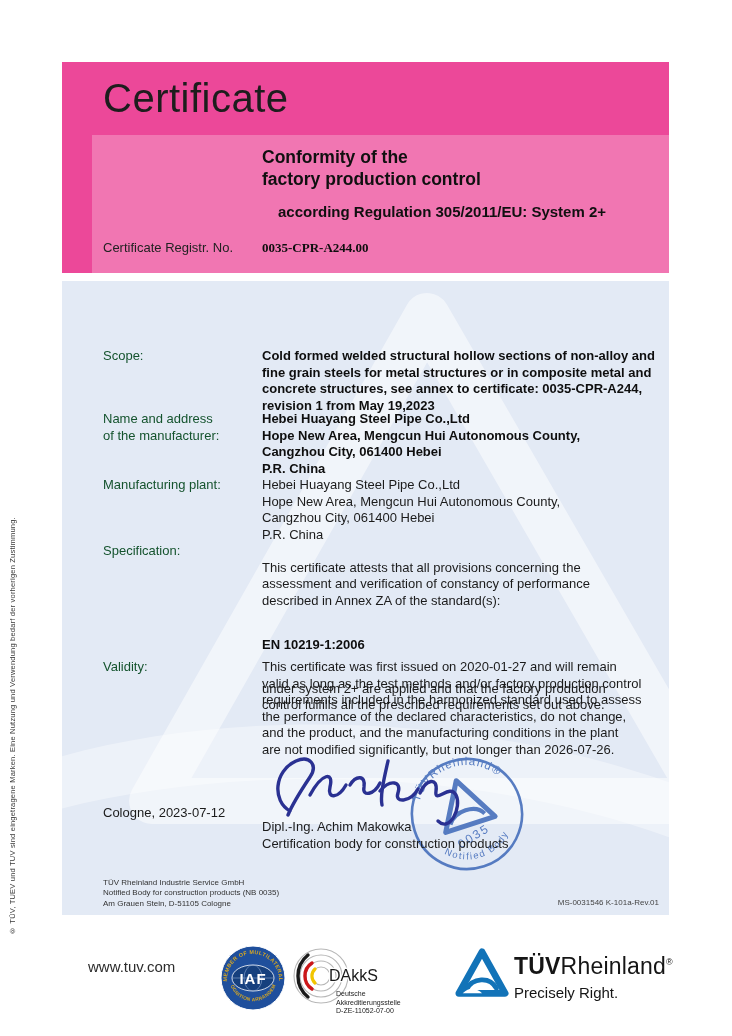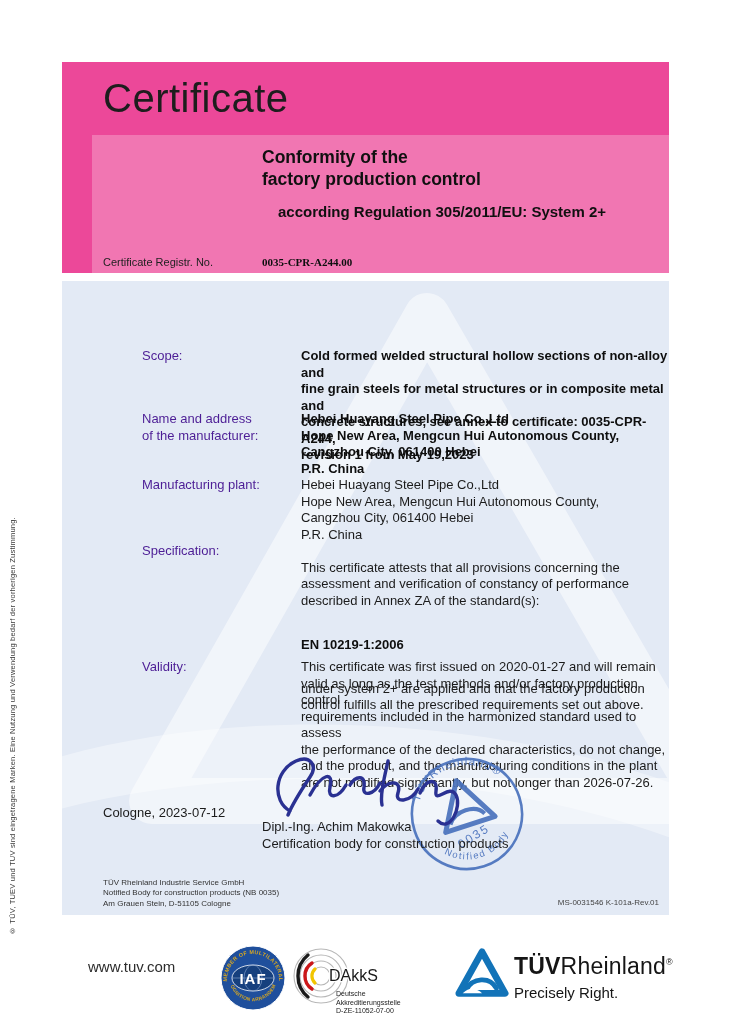--- a/index.html
+++ b/index.html
@@ -12,28 +12,28 @@
     position:absolute;left:8px;top:540px;height:395px;
     writing-mode:vertical-rl;transform:rotate(180deg);
     font-size:7.5px;color:#3a3a3a;letter-spacing:.2px;white-space:nowrap;
   }
   
   .band-top{position:absolute;left:62px;top:62px;width:607px;height:211px;background:#ec4899;}
   .band-top .inner-light{position:absolute;left:30px;top:73px;right:0;height:138px;background:rgba(255,255,255,0.25);}
   .cert-title{position:absolute;left:41px;top:14px;font-size:40px;font-weight:400;color:#1d1d1d;letter-spacing:.5px;}
   .cert-subtitle{position:absolute;left:200px;top:84px;font-size:17.5px;font-weight:bold;line-height:1.28;color:#101010;white-space:pre-line;}
   .cert-according{position:absolute;left:200px;top:141px;font-size:15px;font-weight:bold;color:#101010;margin-left:16px;}
-  .certno-row{position:absolute;left:41px;top:194px;display:flex;font-size:11px;}
+  .certno-row{position:absolute;left:41px;top:178px;display:flex;font-size:13px;}
   .certno-row .lbl{width:159px;color:#222;}
   .certno-row .val{font-weight:bold;color:#0e0e0e;font-family:Liberation Serif, serif;}
   
   .band-body{position:absolute;left:62px;top:281px;width:607px;height:634px;background:#e3eaf5;overflow:hidden;}
   .wm{position:absolute;left:0;top:0;}
   .row{position:absolute;left:41px;display:flex;font-size:13px;line-height:1.27;}
-  .row .lbl{width:159px;flex:0 0 159px;color:#4c1d95;white-space:pre-line;margin-left:39px;}
+  .row .lbl{width:159px;flex:0 0 159px;color:#14532d;white-space:pre-line;}
   .row .val{white-space:pre-line;color:#1b1b1b;}
   .row .val.b{font-weight:bold;color:#0e0e0e;}
   .spec-std{font-weight:bold;color:#0e0e0e;margin:11px 0;}
   .spec-t2{margin-top:0;}
   .sig-svg{position:absolute;left:190px;top:468px;}
   .stamp-svg{position:absolute;left:330px;top:458px;opacity:.92;}
   .place-date{position:absolute;left:41px;top:524px;font-size:13px;}
   .signer-block{position:absolute;left:200px;top:538px;font-size:13px;line-height:1.3;white-space:pre-line;}
   .company-block{position:absolute;left:41px;bottom:5px;font-size:8px;line-height:1.35;color:#333;white-space:pre-line;}
   .doc-number{position:absolute;right:10px;bottom:8px;font-size:8px;color:#444;}

